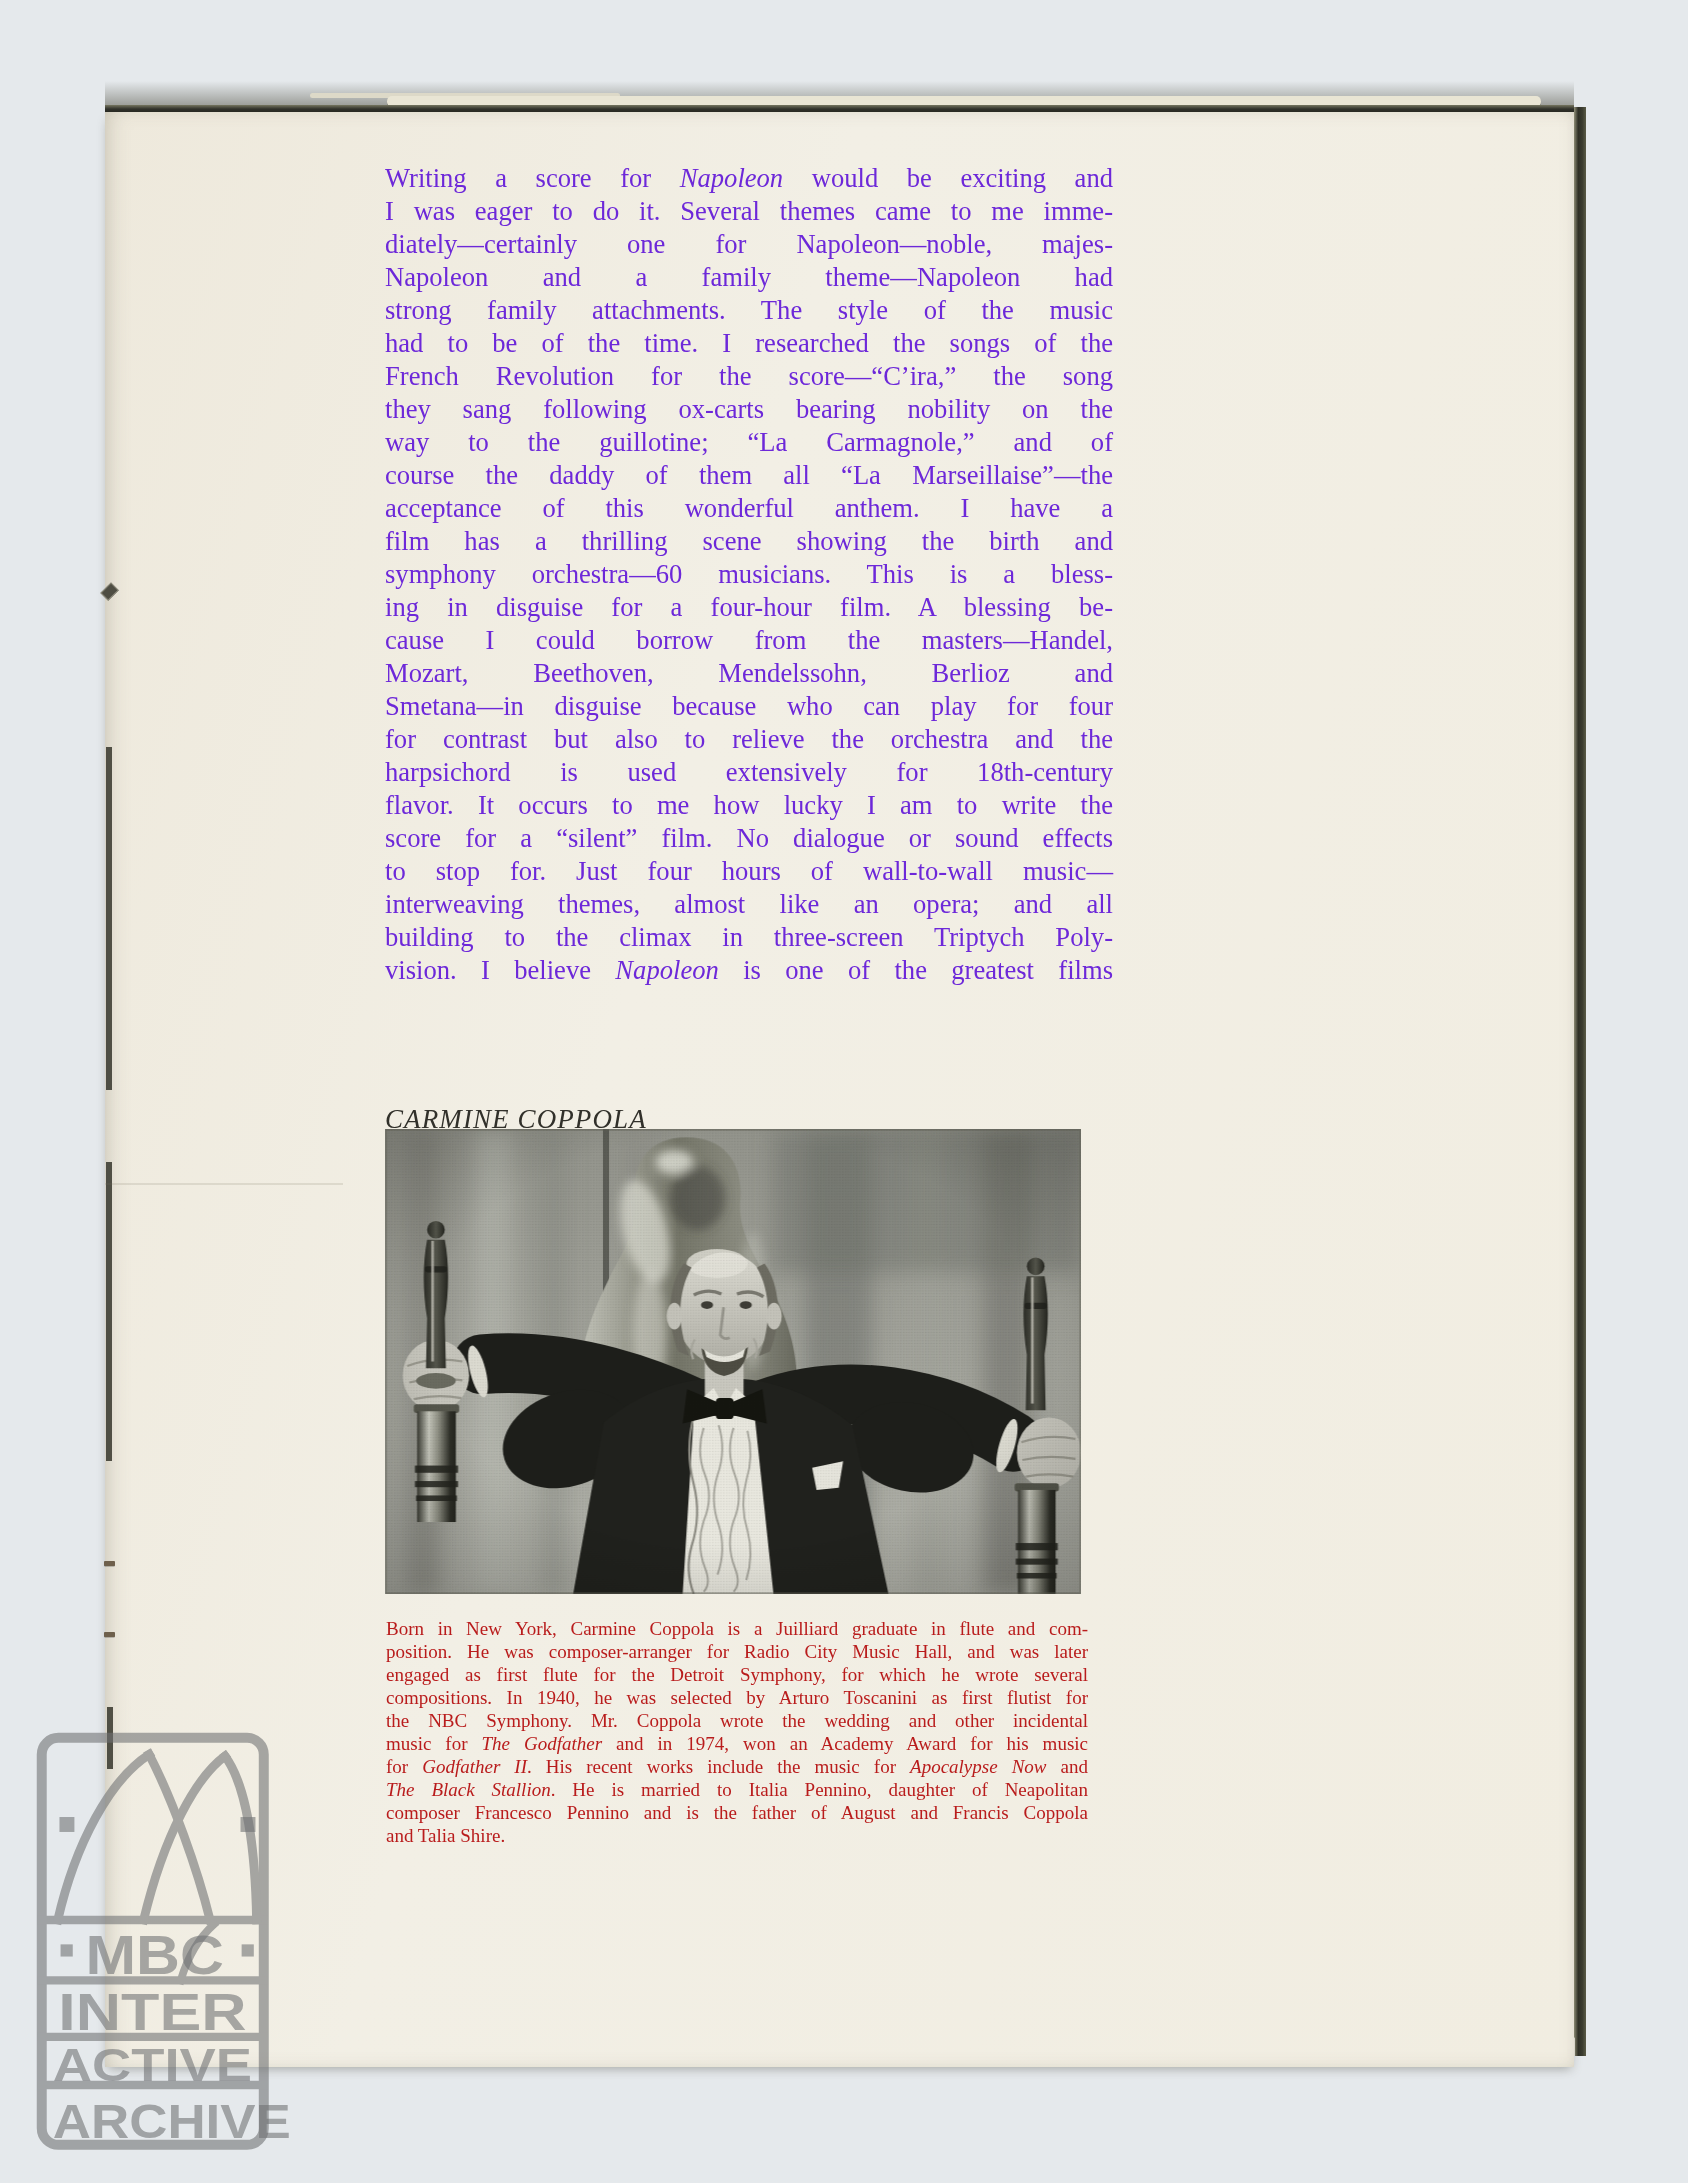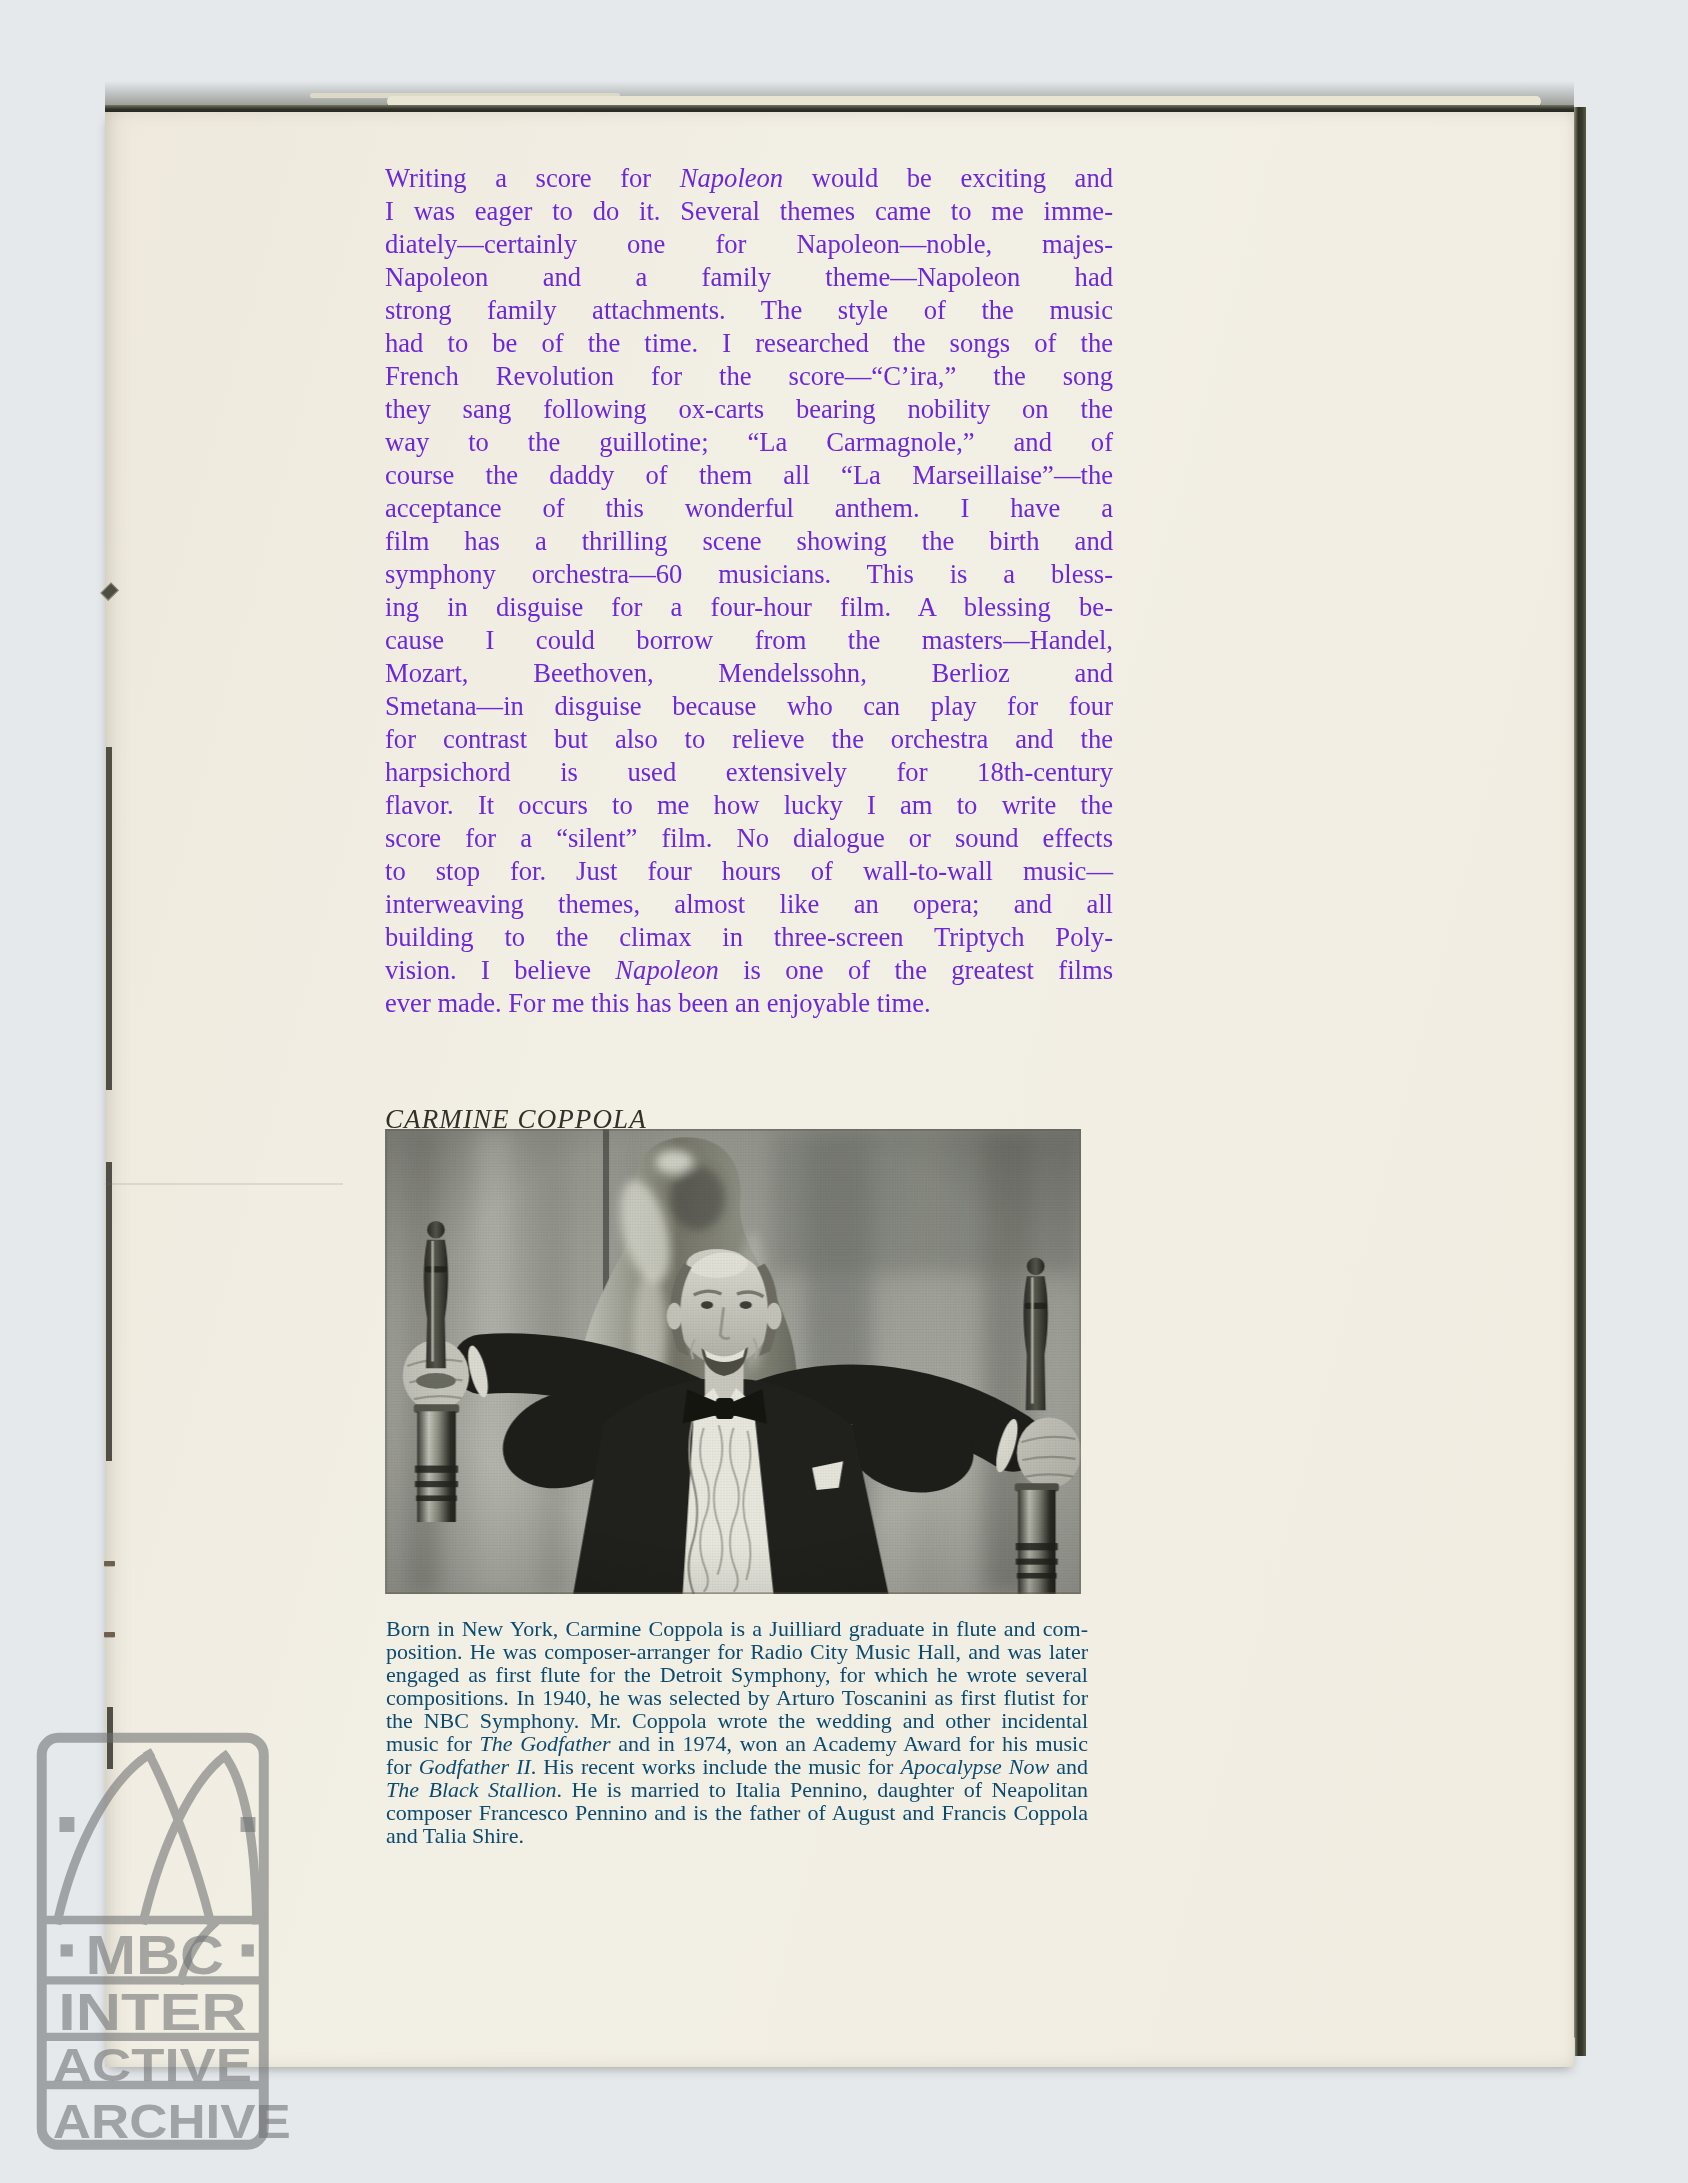--- a/index.html
+++ b/index.html
@@ -46,22 +46,22 @@
   .jline{text-align:justify;text-align-last:justify;white-space:nowrap;}
   .jline.lastline{text-align-last:left;}
   .it{font-style:italic;}
   .byline{position:absolute;left:385px;top:1104px;width:728px;text-align:left;
     font-style:italic;font-size:27px;letter-spacing:1.1px;color:#31302a;}
 
   
   .photo{position:absolute;left:385px;top:1129px;width:696px;height:465px;display:block;}
 
   
-  .caption{position:absolute;left:386px;top:1617px;width:702px;color:#0c4a6e;
-    font-size:22px;line-height:23px;}
+  .caption{position:absolute;left:386px;top:1617px;width:702px;color:#b91c1c;
+    font-size:19px;line-height:23px;}
   .cap-line{text-align:justify;text-align-last:justify;white-space:nowrap;}
   .cap-line.lastline{text-align-last:left;}
 
   
   .watermark{position:absolute;left:30px;top:1724px;width:266px;height:459px;display:block;}
 </style>
 </head>
 <body>
 
 <div class="stage">
@@ -102,21 +102,20 @@
     <div class="jline">Mozart, Beethoven, Mendelssohn, Berlioz and</div>
     <div class="jline">Smetana—in disguise because who can play for four</div>
     <div class="jline">for contrast but also to relieve the orchestra and the</div>
     <div class="jline">harpsichord is used extensively for 18th-century</div>
     <div class="jline">flavor. It occurs to me how lucky I am to write the</div>
     <div class="jline">score for a “silent” film. No dialogue or sound effects</div>
     <div class="jline">to stop for. Just four hours of wall-to-wall music—</div>
     <div class="jline">interweaving themes, almost like an opera; and all</div>
     <div class="jline">building to the climax in three-screen Triptych Poly-</div>
     <div class="jline"><span>vision. I believe </span><span class="it">Napoleon</span><span> is one of the greatest films</span></div>
-    <div class="jline lastline">ever made. For me this has been an enjoyable time.</div>
   </div>
 
   <div class="byline">CARMINE COPPOLA</div>
 
   <svg class="photo" viewBox="0 0 1258 840" preserveAspectRatio="none">
     <defs>
       <linearGradient id="curt" x1="0" y1="0" x2="0" y2="1">
         <stop offset="0" stop-color="#93948c"></stop>
           <stop offset="1" stop-color="#b2b3ab"></stop>
       </linearGradient>

